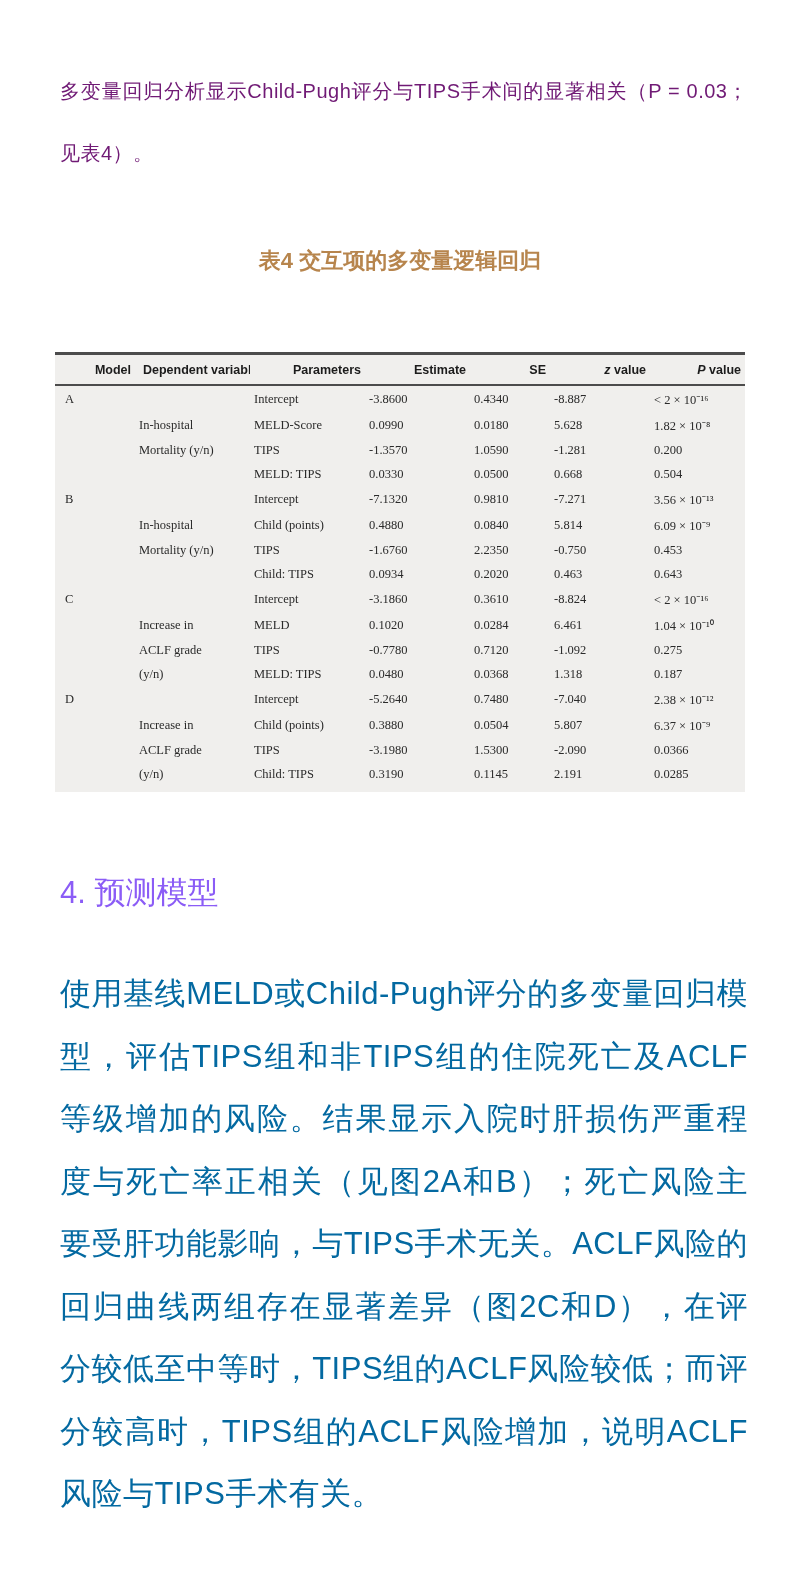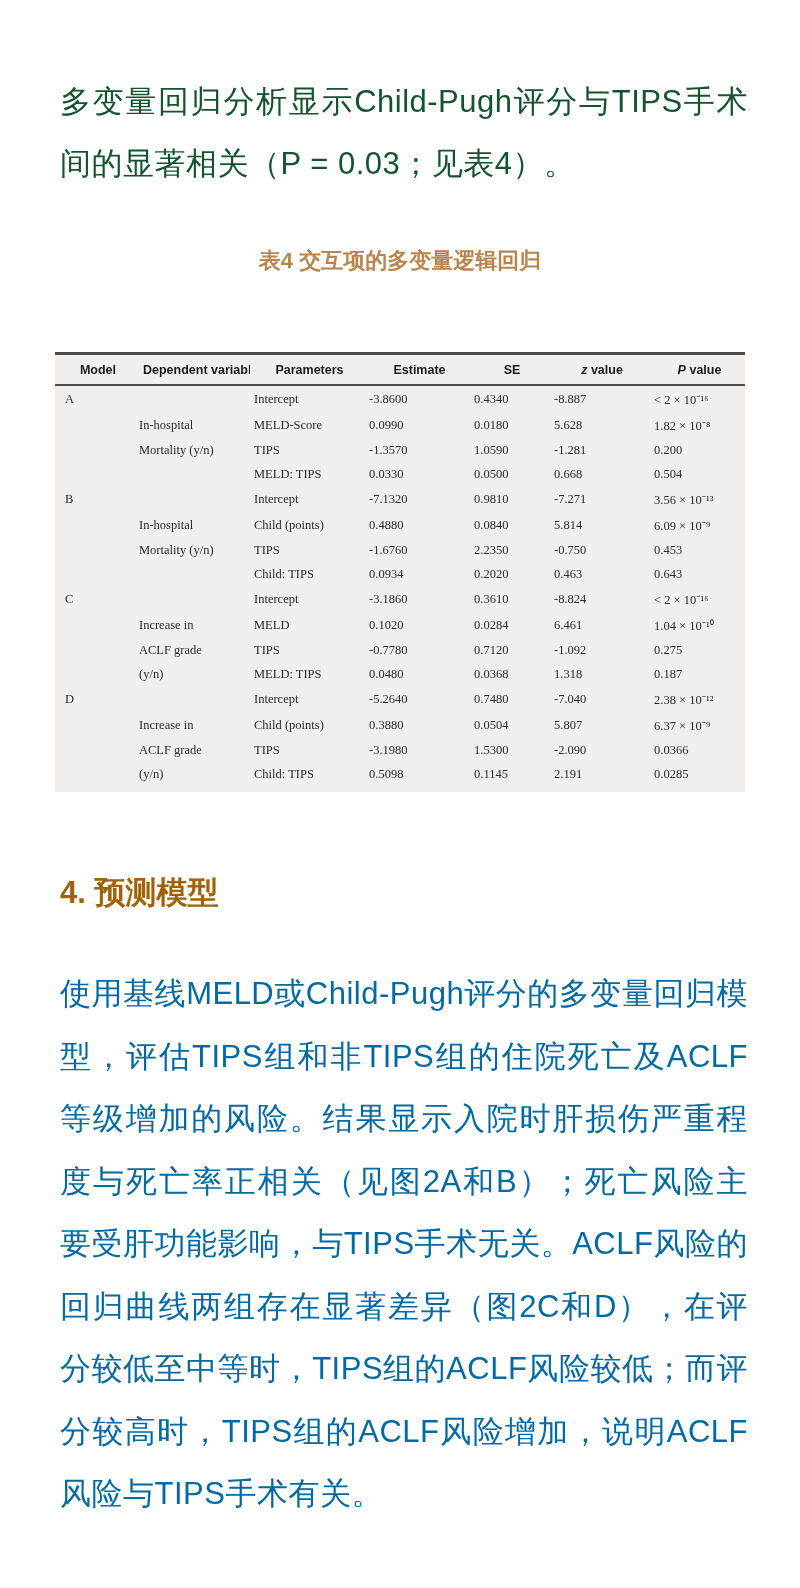--- a/index.html
+++ b/index.html
@@ -8,23 +8,23 @@
     height: 1588px;
     background: #ffffff;
     overflow: hidden;
     font-family: "Liberation Sans", sans-serif;
   }
   .content { position: relative; width: 800px; height: 1588px; }
 
   .intro-paragraph {
     position: absolute;
     left: 60px; top: 40px; width: 688px;
-    font-size: 31px;
+    font-size: 20px;
     line-height: 62px;
-    color: #14532d;
+    color: #701a75;
     text-align: justify;
     letter-spacing: 0.5px;
   }
 
   .table-title {
     position: absolute;
     left: 0; top: 246px; width: 800px;
     text-align: center;
     font-size: 22px;
     font-weight: bold;
@@ -48,43 +48,43 @@
   table.stats col.c-param { width: 115px; }
   table.stats col.c-est   { width: 105px; }
   table.stats col.c-se    { width: 80px; }
   table.stats col.c-z     { width: 100px; }
   table.stats col.c-p     { width: 95px; }
   table.stats th {
     font-family: "Liberation Sans", sans-serif;
     font-size: 12.5px;
     font-weight: bold;
     color: #1c1c1c;
-    text-align: center;
+    text-align: right;
     padding: 8px 4px 7px 8px;
     border-bottom: 2px solid #4c4c4c;
     white-space: nowrap;
     overflow: hidden;
   }
   table.stats td {
     font-family: "Liberation Serif", serif;
     font-size: 12.5px;
     color: #2a2a2a;
     text-align: left;
     padding: 4.5px 4px;
     white-space: nowrap;
     overflow: hidden;
   }
   table.stats th:first-child, table.stats td:first-child { padding-left: 10px; }
 
   .section-heading {
     position: absolute;
     left: 60px; top: 872px; width: 688px;
     font-size: 31px;
-    font-weight: bold;
-    color: #a16207;
+    font-weight: normal;
+    color: #8b5cf6;
   }
 
   .body-paragraph {
     position: absolute;
     left: 60px; top: 932px; width: 688px;
     font-size: 31px;
     line-height: 62.5px;
     color: #0369a1;
     text-align: justify;
     letter-spacing: 0.5px;
@@ -254,21 +254,21 @@
             <td>TIPS</td>
             <td>-3.1980</td>
             <td>1.5300</td>
             <td>-2.090</td>
             <td>0.0366</td>
           </tr>
           <tr>
             <td></td>
             <td>(y/n)</td>
             <td>Child: TIPS</td>
-            <td>0.5098</td>
+            <td>0.3190</td>
             <td>0.1145</td>
             <td>2.191</td>
             <td>0.0285</td>
           </tr>
         </tbody>
     </table>
   </div>
 
   <div class="section-heading">4. 预测模型</div>
 

